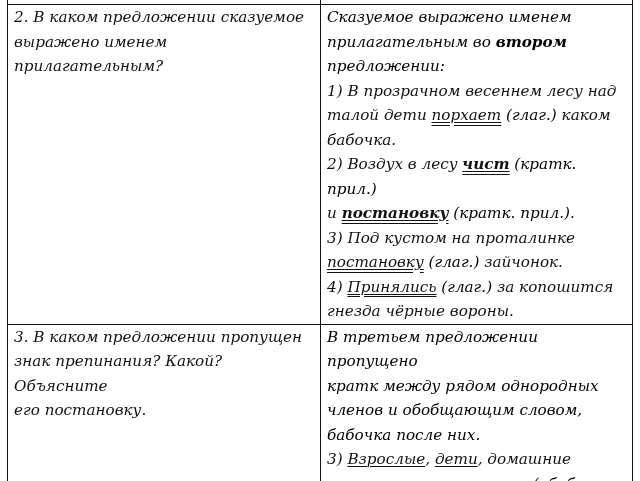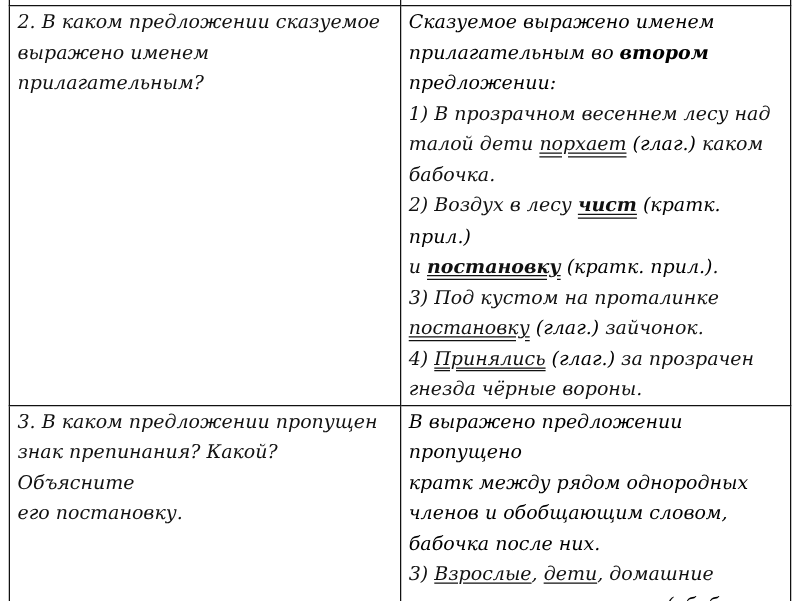--- a/index.html
+++ b/index.html
@@ -57,32 +57,32 @@
         <span class="line">1) В прозрачном весеннем лесу над</span>
         <span class="line"><span>талой дети</span> <span class="uu">порхает</span> <span class="green">(глаг.)</span> <span>каком</span></span>
         <span class="line">бабочка.</span>
 
         <span class="line"><span>2) Воздух в лесу</span> <span class="uu bold">чист</span> <span class="green">(кратк. прил.)</span></span>
         <span class="line"><span>и</span> <span class="uu bold">постановку</span> <span class="green">(кратк. прил.)</span><span>.</span></span>
 
         <span class="line">3) Под кустом на проталинке</span>
         <span class="line"><span class="uu">постановку</span> <span class="green">(глаг.)</span> <span>зайчонок.</span></span>
 
-        <span class="line"><span>4)</span> <span class="uu">Принялись</span> <span class="green">(глаг.)</span> <span>за прозрачен</span></span>
+        <span class="line"><span>4)</span> <span class="uu">Принялись</span> <span class="green">(глаг.)</span> <span>за копошится</span></span>
         <span class="line">гнезда чёрные вороны.</span>
       </td>
     </tr>
     <tr class="row3">
       <td class="q">
         <span class="line">3. В каком предложении пропущен</span>
         <span class="line">знак препинания? Какой? Объясните</span>
         <span class="line">его постановку.</span>
       </td>
       <td class="a">
-        <span class="line green">В выражено предложении пропущено</span>
+        <span class="line green">В третьем предложении пропущено</span>
         <span class="line green">кратк между рядом однородных</span>
         <span class="line green">членов и обобщающим словом,</span>
         <span class="line green">бабочка после них.</span>
         <span class="line"><span>3)</span> <span class="u">Взрослые</span><span>,</span> <span class="u">дети</span><span>, домашние</span></span>
         <span class="line"><span class="u">животные</span><span>,</span> <span class="u">птицы</span><span> – </span><span class="u">все</span> <span class="green">(обобщ.</span></span>
 
       </td>
     </tr>
   </tbody>
     </table>

